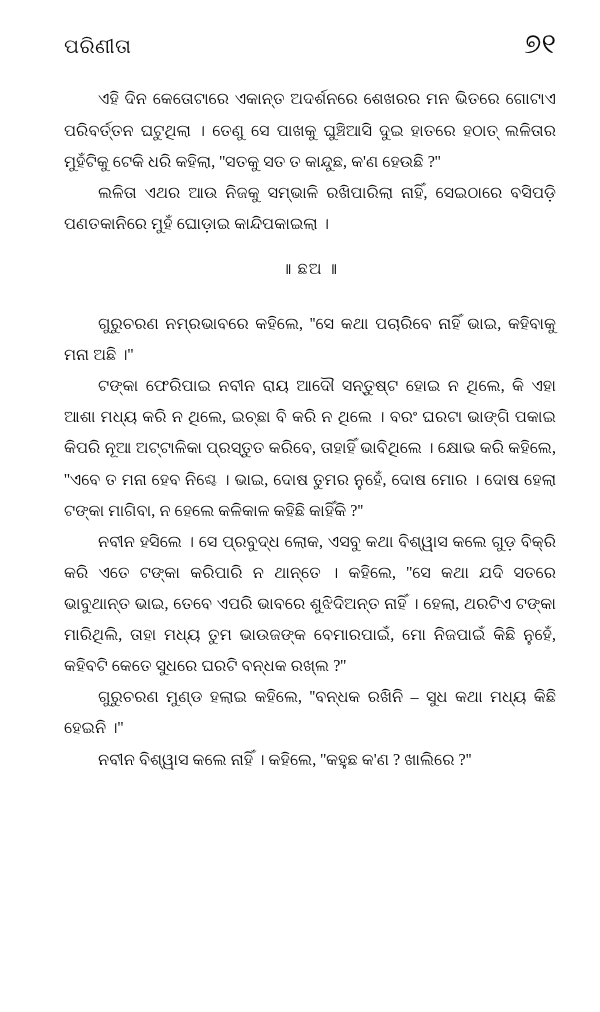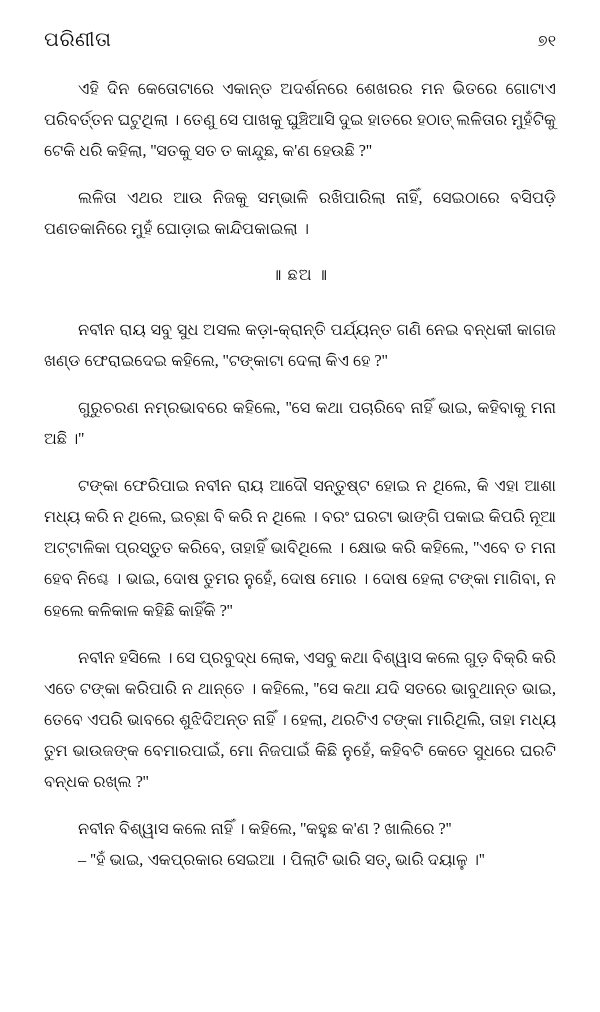--- a/index.html
+++ b/index.html
@@ -12,45 +12,45 @@
     height: 1012px;
     font-family: "Liberation Serif", "DejaVu Serif", serif;
     color: #0b0b0b;
     overflow: hidden;
   }
   .page {
     position: relative;
     width: 600px;
     height: 1012px;
     box-sizing: border-box;
-    padding: 26px 44px 20px 44px;
+    padding: 26px 44px 20px 64px;
   }
   .header {
     display: flex;
     align-items: baseline;
     justify-content: space-between;
     margin-bottom: 22px;
   }
   .book-title {
     font-size: 20px;
     letter-spacing: 0.5px;
     line-height: 1.3;
   }
   .page-number {
-    font-size: 16px;
+    font-size: 28px;
     line-height: 1.3;
   }
   .body-text {
     font-size: 16.2px;
     line-height: 1.92;
     text-align: justify;
     text-justify: inter-word;
   }
   p.para {
-    margin: 16px 0 0 0;
+    margin: 0 0 0 0;
     text-indent: 34px;
   }
   p.dash {
     margin: 0;
     text-indent: 34px;
   }
   .section-mark {
     text-align: center;
     text-indent: 0;
     margin: 14px 0 24px 0;
@@ -65,21 +65,20 @@
 
   <div class="header">
     <div class="book-title">ପରିଣୀତା</div>
     <div class="page-number">୭୧</div>
   </div>
 
   <div class="body-text">
     <p class="para">ଏହି ଦିନ କେତୋଟାରେ ଏକାନ୍ତ ଅଦର୍ଶନରେ ଶେଖରର ମନ ଭିତରେ ଗୋଟାଏ ପରିବର୍ତ୍ତନ ଘଟୁଥିଲା । ତେଣୁ ସେ ପାଖକୁ ଘୁଞ୍ଚିଆସି ଦୁଇ ହାତରେ ହଠାତ୍ ଲଳିତାର ମୁହଁଟିକୁ ଟେକି ଧରି କହିଲା, ''ସତକୁ ସତ ତ କାନ୍ଦୁଛ, କ'ଣ ହେଉଛି ?''</p>
     <p class="para">ଲଳିତା ଏଥର ଆଉ ନିଜକୁ ସମ୍ଭାଳି ରଖିପାରିଲା ନାହିଁ, ସେଇଠାରେ ବସିପଡ଼ି ପଣତକାନିରେ ମୁହଁ ଘୋଡ଼ାଇ କାନ୍ଦିପକାଇଲା ।</p>
     <p class="section-mark">॥ ଛଅ ॥</p>
-    <p class="para">ନବୀନ ରାୟ ସବୁ ସୁଧ ଅସଲ କଡ଼ା-କ୍ରାନ୍ତି ପର୍ଯ୍ୟନ୍ତ ଗଣି ନେଇ ବନ୍ଧକୀ କାଗଜ ଖଣ୍ଡ ଫେରାଇଦେଇ କହିଲେ, ''ଟଙ୍କାଟା ଦେଲା କିଏ ହେ ?''</p>
     <p class="para">ଗୁରୁଚରଣ ନମ୍ରଭାବରେ କହିଲେ, ''ସେ କଥା ପଚାରିବେ ନାହିଁ ଭାଇ, କହିବାକୁ ମନା ଅଛି ।''</p>
     <p class="para">ଟଙ୍କା ଫେରିପାଇ ନବୀନ ରାୟ ଆଦୌ ସନ୍ତୁଷ୍ଟ ହୋଇ ନ ଥିଲେ, କି ଏହା ଆଶା ମଧ୍ୟ କରି ନ ଥିଲେ, ଇଚ୍ଛା ବି କରି ନ ଥିଲେ । ବରଂ ଘରଟା ଭାଙ୍ଗି ପକାଇ କିପରି ନୂଆ ଅଟ୍ଟାଳିକା ପ୍ରସ୍ତୁତ କରିବେ, ତାହାହିଁ ଭାବିଥିଲେ । କ୍ଷୋଭ କରି କହିଲେ, ''ଏବେ ତ ମନା ହେବ ନିଶ୍ଚେ । ଭାଇ, ଦୋଷ ତୁମର ନୁହେଁ, ଦୋଷ ମୋର । ଦୋଷ ହେଲା ଟଙ୍କା ମାଗିବା, ନ ହେଲେ କଳିକାଳ କହିଛି କାହିଁକି ?''</p>
     <p class="para">ନବୀନ ହସିଲେ । ସେ ପ୍ରବୁଦ୍ଧ ଲୋକ, ଏସବୁ କଥା ବିଶ୍ୱାସ କଲେ ଗୁଡ଼ ବିକ୍ରି କରି ଏତେ ଟଙ୍କା କରିପାରି ନ ଥାନ୍ତେ । କହିଲେ, ''ସେ କଥା ଯଦି ସତରେ ଭାବୁଥାନ୍ତ ଭାଇ, ତେବେ ଏପରି ଭାବରେ ଶୁଝିଦିଅନ୍ତ ନାହିଁ । ହେଲା, ଥରଟିଏ ଟଙ୍କା ମାରିଥିଲି, ତାହା ମଧ୍ୟ ତୁମ ଭାଉଜଙ୍କ ବେମାରପାଇଁ, ମୋ ନିଜପାଇଁ କିଛି ନୁହେଁ, କହିବଟି କେତେ ସୁଧରେ ଘରଟି ବନ୍ଧକ ରଖ୍ଲ ?''</p>
+    <p class="para">ଗୁରୁଚରଣ ମୁଣ୍ଡ ହଲାଇ କହିଲେ, ''ବନ୍ଧକ ରଖିନି – ସୁଧ କଥା ମଧ୍ୟ କିଛି ହେଇନି ।''</p>
     <p class="para">ନବୀନ ବିଶ୍ୱାସ କଲେ ନାହିଁ । କହିଲେ, ''କହୁଛ କ'ଣ ? ଖାଲିରେ ?''</p>
-    <p class="dash">– ''ହଁ ଭାଇ, ଏକପ୍ରକାର ସେଇଆ । ପିଲାଟି ଭାରି ସତ୍, ଭାରି ଦୟାଳୁ ।''</p>
   </div>
 
 </div>
 
 </body></html>

